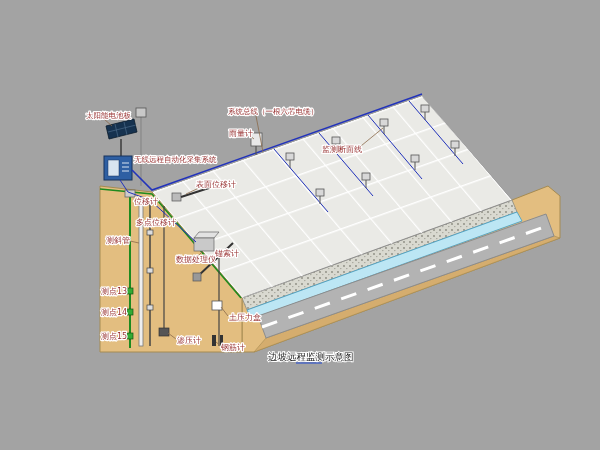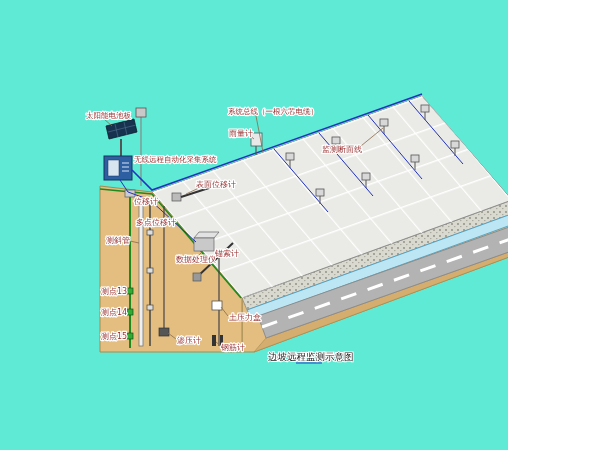--- a/index.html
+++ b/index.html
@@ -1,16 +1,16 @@
 <!DOCTYPE html>
 <html><head>
 <meta charset="utf-8">
 <style>
   html,body{margin:0;padding:0;background:#ffffff;}
-  #stage{position:relative;width:508px;height:450px;background:#5eead4;overflow:hidden;
+  #stage{position:relative;width:600px;height:450px;background:#a3a3a3;overflow:hidden;
          font-family:"DejaVu Sans",sans-serif;}
   svg{display:block;}
   .lbl{font-size:8px;fill:#993333;paint-order:stroke;stroke:#ffffff;stroke-width:2.5px;
        stroke-linejoin:round;}
   .lbl-sm{font-size:7.5px;}
   .caption{font-size:9.5px;fill:#1a1a1a;paint-order:stroke;stroke:#ffffff;stroke-width:2px;}
   .leader{stroke:#8a6a4a;stroke-width:0.8;fill:none;}
   .cable{stroke:#2233BB;fill:none;}
 </style>
 </head>

